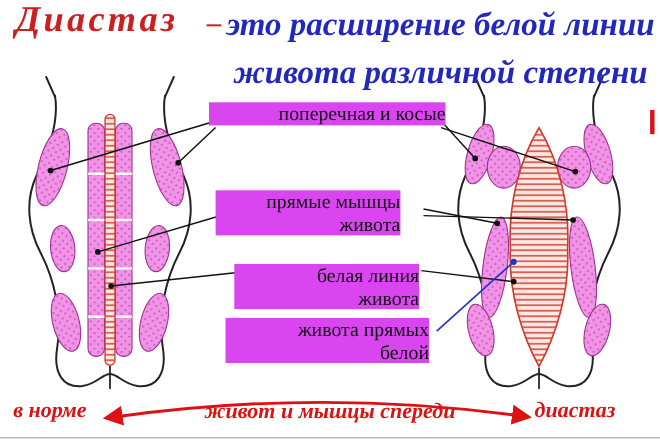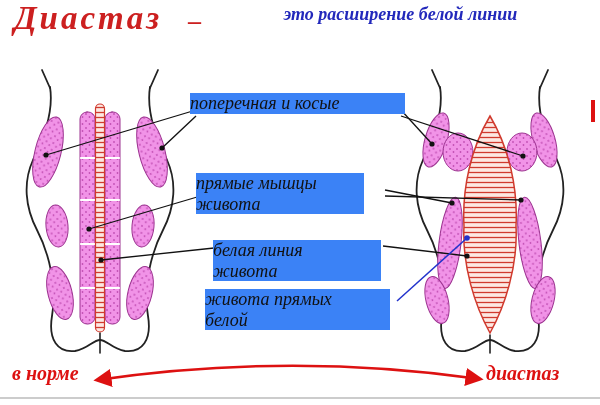--- a/index.html
+++ b/index.html
@@ -6,26 +6,26 @@
   html,body { width:600px; height:405px; background:#ffffff; overflow:hidden;
               font-family:"Liberation Serif", serif; }
   .page { position:relative; width:527px; height:405px; background:#ffffff; }
   .abs { position:absolute; }
   svg.scene { position:absolute; left:0; top:0; width:600px; height:405px; }
 
   .title-word { left:14px; top:0px; font-size:33px; font-weight:bold; font-style:italic;
                 color:var(--title-red,#cc2020); letter-spacing:3px; }
   .title-dash { left:188px; top:6px; font-size:26px; font-weight:bold;
                 color:var(--title-red,#cc2020); }
-  .title-blue { left:203px; top:2px; width:395px; text-align:center; font-size:18px;
+  .title-blue { left:203px; top:2px; width:395px; text-align:center; font-size:30px;
                 font-weight:bold; font-style:italic; color:var(--title-blue,#2228bb);
                 line-height:1.42; }
 
-  .callout { text-align:left; font-size:18px; color:var(--label-text,#111111);
-             line-height:1.15; background:#3b82f6;font-style:italic; }
+  .callout { text-align:right; font-size:18px; color:var(--label-text,#111111);
+             line-height:1.15; background:#d946ef; }
   .c1 { left:190px; top:93px;  width:215px; }
   .c2 { left:196px; top:173px; width:168px; }
   .c3 { left:213px; top:240px; width:168px; }
   .c4 { left:205px; top:289px; width:185px; }
 
   .footer-label { font-size:20px; font-weight:bold; font-style:italic;
                   color:var(--accent-red,#dd1111); }
   .f-left   { left:12px;  top:362px; }
   .f-center { left:148px; top:363px; width:304px; text-align:center; }
   .f-right  { left:486px; top:362px; }
@@ -125,34 +125,36 @@
 
     <path d="M593,100 L593,122" stroke="#dd1111" stroke-width="4"></path>
 
     <line x1="0" y1="398" x2="600" y2="398" stroke="#999999" stroke-width="1"></line>
   </svg>
 
   <div class="abs title-word">Диастаз</div>
   <div class="abs title-dash">–</div>
   <div class="abs title-blue">
     <div>это расширение белой линии</div>
+    <div>живота различной степени</div>
   </div>
 
   <div class="abs callout c1">
     <div>поперечная и косые</div>
   </div>
   <div class="abs callout c2">
     <div>прямые мышцы</div>
     <div>живота</div>
   </div>
   <div class="abs callout c3">
     <div>белая линия</div>
     <div>живота</div>
   </div>
   <div class="abs callout c4">
     <div>живота прямых</div>
     <div>белой</div>
   </div>
 
   <div class="abs footer-label f-left">в норме</div>
+  <div class="abs footer-label f-center">живот и мышцы спереди</div>
   <div class="abs footer-label f-right">диастаз</div>
 
 </div>
 
 </body></html>

